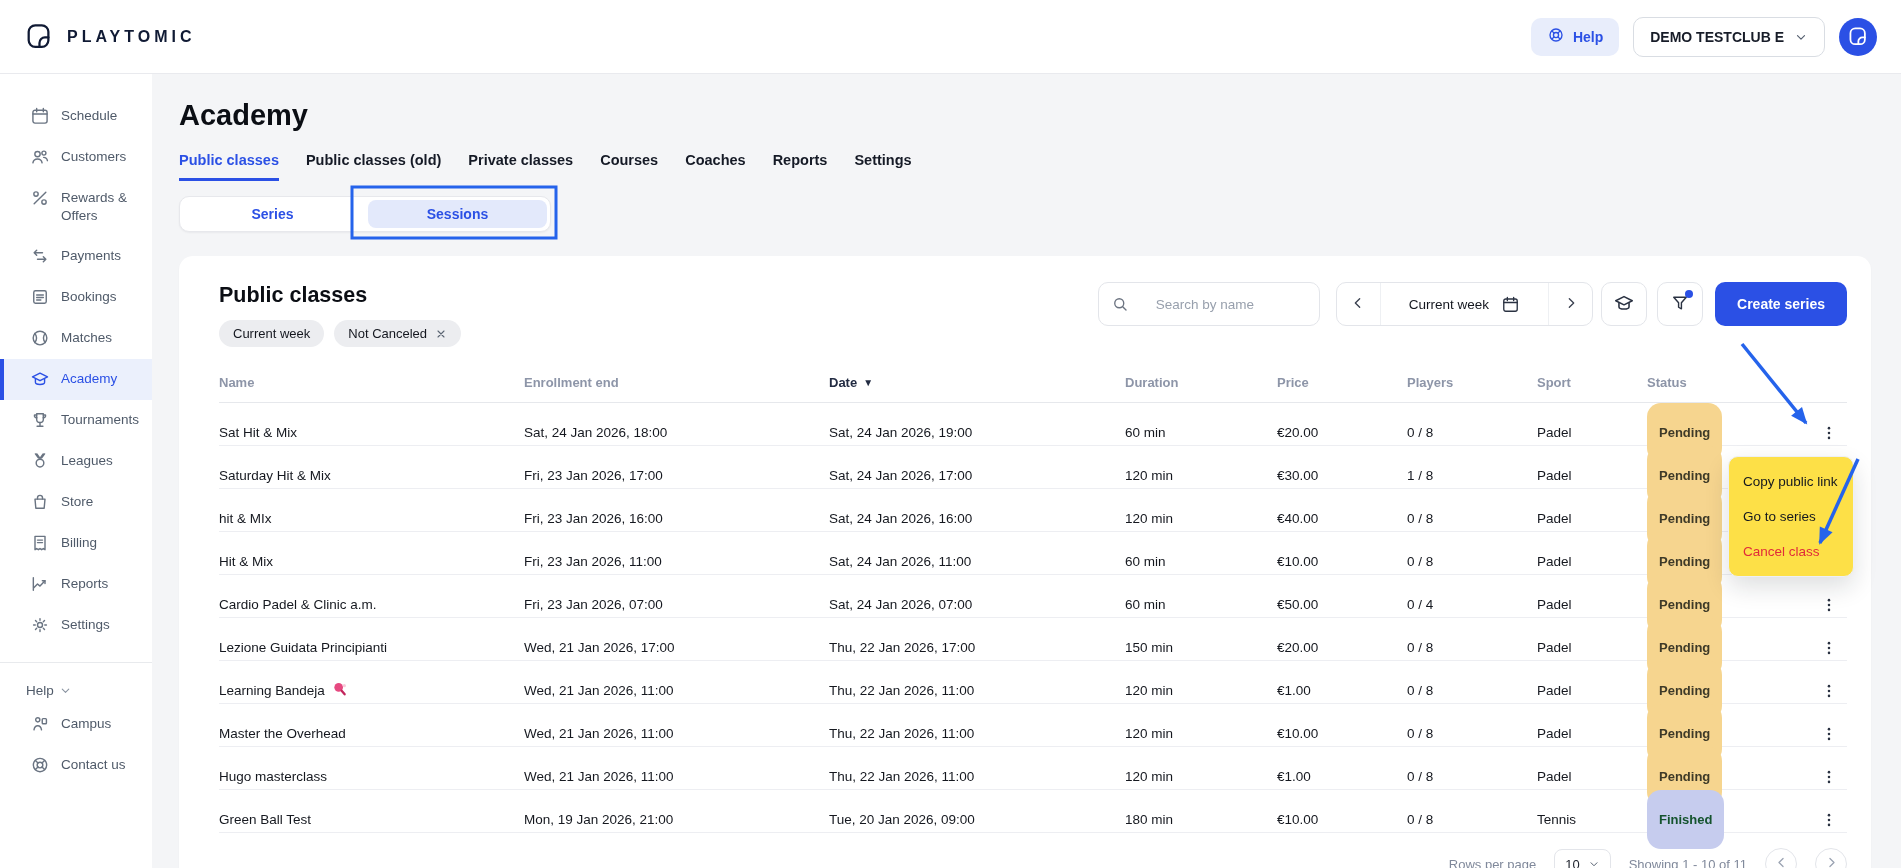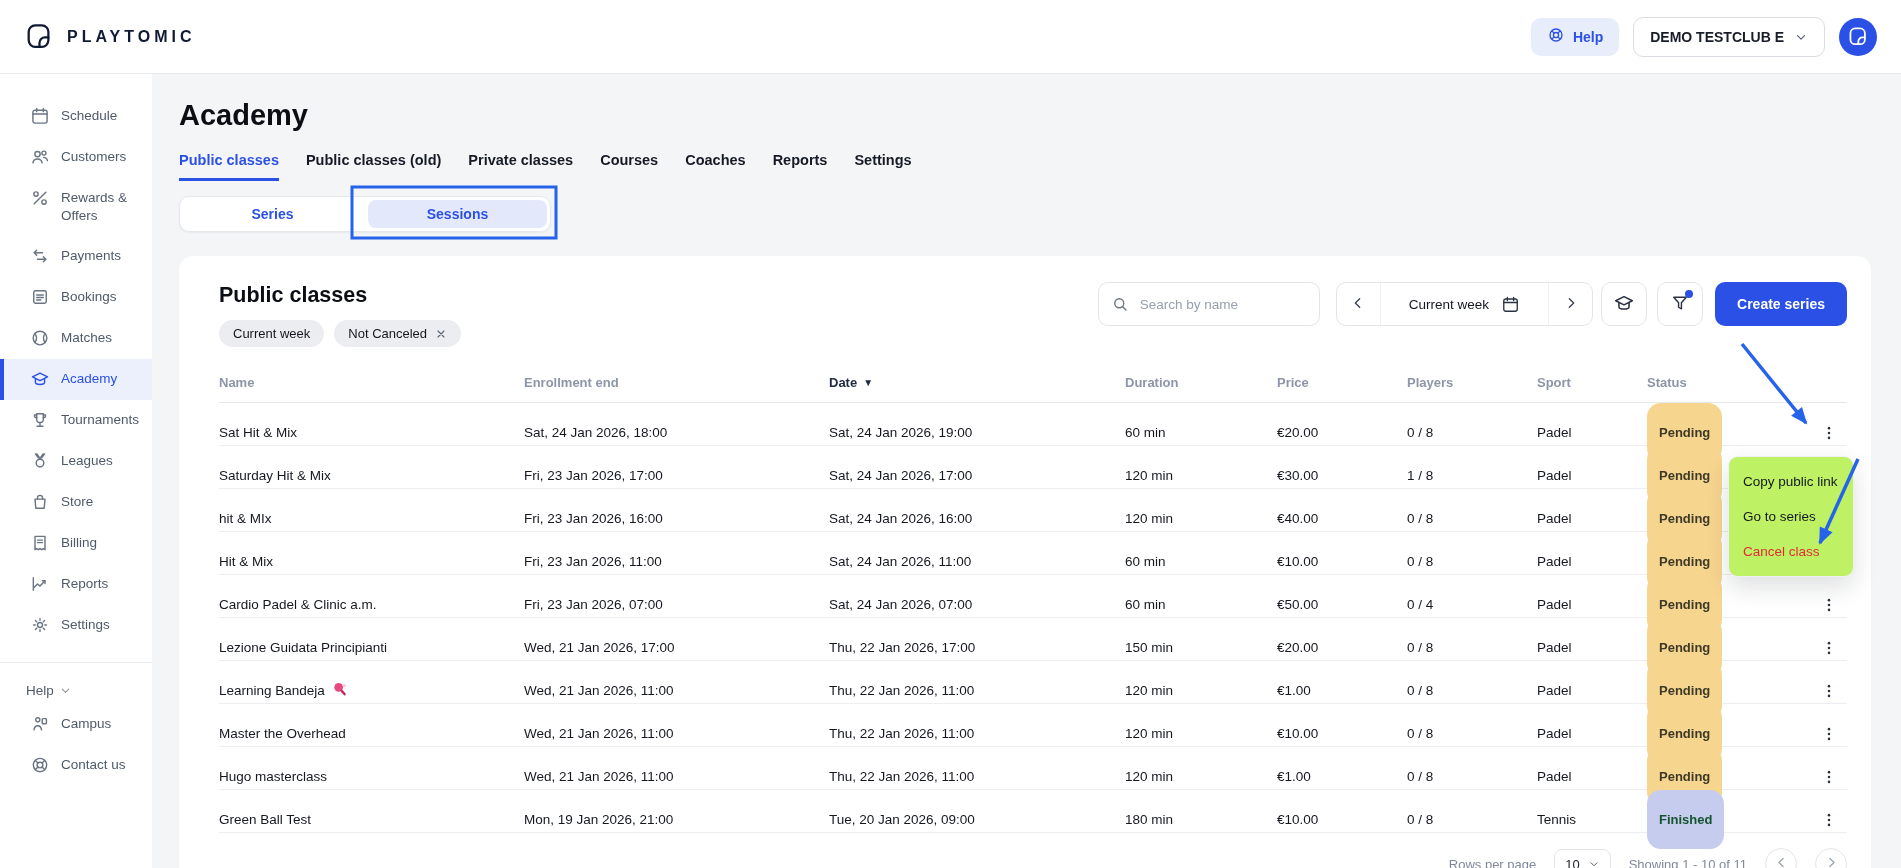--- a/index.html
+++ b/index.html
@@ -55,21 +55,21 @@
   .card-head{display:flex;justify-content:space-between;align-items:flex-start;}
   h2{margin:0;font-size:21.5px;font-weight:700;color:#0B0E14;line-height:26px;}
   .chips{display:flex;gap:10px;margin-top:12px;}
   .chip{display:flex;align-items:center;gap:8px;background:#ECEDF0;border-radius:16px;
         padding:6px 14px;font-size:13px;color:#14171F;}
   .chip .icon{display:flex;color:#5A6472;}
   .toolbar{display:flex;align-items:center;gap:16px;}
   .search{display:flex;align-items:center;gap:9px;width:222px;height:44px;border:1px solid #E3E5EA;
           border-radius:10px;padding:0 12px;background:#fff;}
   .search .icon{color:#6B7380;display:flex;}
-  .search input{border:none;outline:none;width:100%;font-size:13.5px;color:#15181F;background:transparent;}
+  .search input{border:none;outline:none;width:100%;font-size:13.5px;color:#15181F;background:transparent;margin-left:16px;}
   .search input::placeholder{color:#98A0AD;}
   .weeknav{display:flex;align-items:center;height:44px;border:1px solid #E3E5EA;border-radius:10px;background:#fff;}
   .wk-btn{width:44px;height:100%;display:flex;align-items:center;justify-content:center;color:#3A4150;}
   .wk-btn:first-child{border-right:1px solid #EEF0F3;}
   .wk-btn:last-child{border-left:1px solid #EEF0F3;}
   .wk-label{display:flex;align-items:center;gap:12px;padding:0 28px;font-size:13.5px;color:#14171F;height:100%;}
   .wk-label .icon{color:#2A3242;display:flex;}
   .icon-btn{position:relative;width:46px;height:44px;border:1px solid #E3E5EA;border-radius:10px;
             display:flex;align-items:center;justify-content:center;color:#2A3242;background:#fff;margin-left:-8px;}
   .icon-btn + .icon-btn{margin-left:-6px;}
@@ -96,21 +96,21 @@
   
   .pagination{margin-top:10px;display:flex;justify-content:flex-end;align-items:center;gap:18px;
               font-size:13px;color:#80899B;height:42px;}
   .pp-select{display:flex;align-items:center;gap:8px;border:1px solid #E3E5EA;border-radius:8px;
              padding:7px 10px;font-size:13px;color:#20242E;background:#fff;}
   .pp-select .icon{color:#566070;display:flex;}
   .pg-circle{width:32px;height:32px;border-radius:50%;border:1px solid #E3E5EA;display:flex;
              align-items:center;justify-content:center;color:#9AA2B1;background:#fff;}
 
   
-  .menu{position:absolute;left:1728px;top:456px;width:126px;background:#bef264;border-radius:10px;
+  .menu{position:absolute;left:1728px;top:456px;width:126px;background:#fde047;border-radius:10px;
         border:1px solid #EEF0F3;box-shadow:0 10px 24px rgba(23,28,38,.14);padding:7px 0;z-index:30;}
   .menu-item{display:block;width:100%;text-align:left;padding:10px 14px;font-size:13.5px;color:#14181F;white-space:nowrap;}
   .menu-item.danger{color:#E02B3A;}
 
   
   .overlay{position:absolute;top:0;left:0;width:1901px;height:868px;pointer-events:none;z-index:40;}
 </style>
 </head>
 <body>
 

